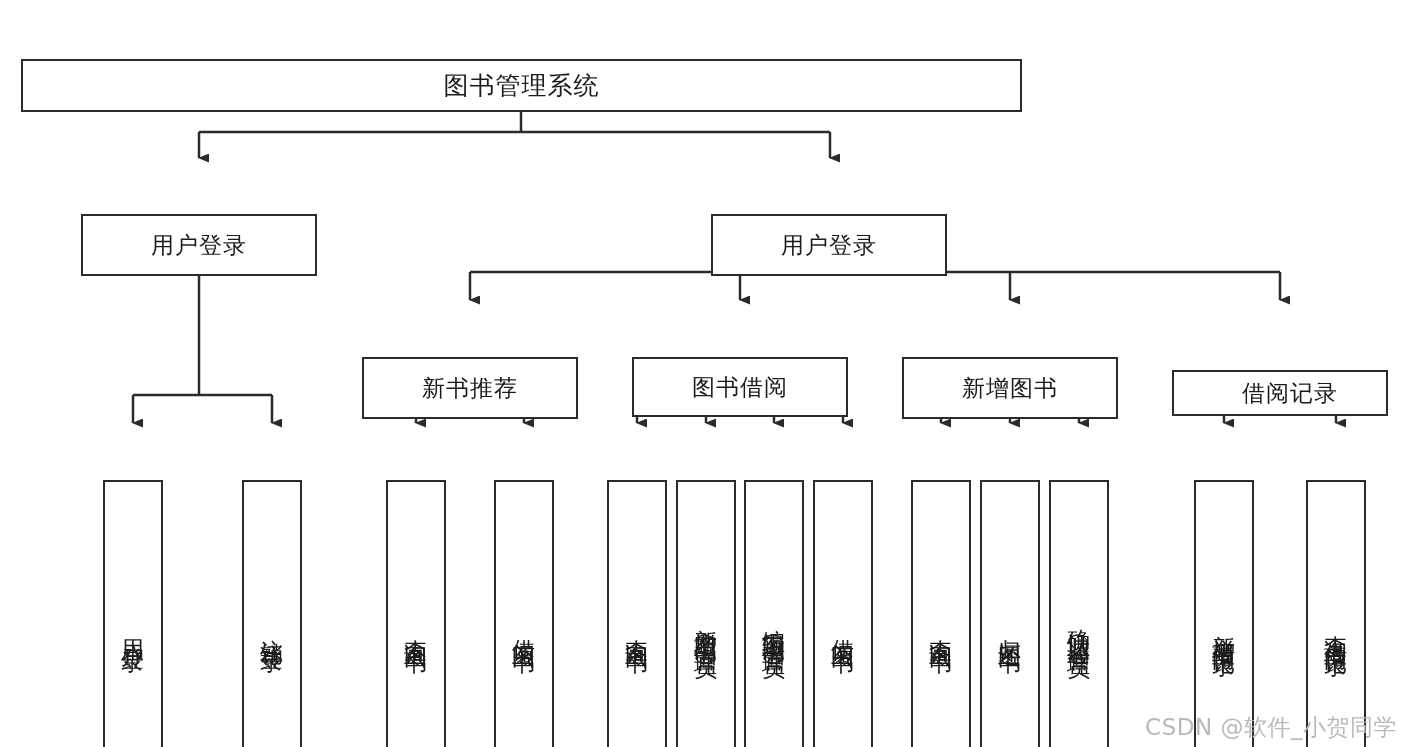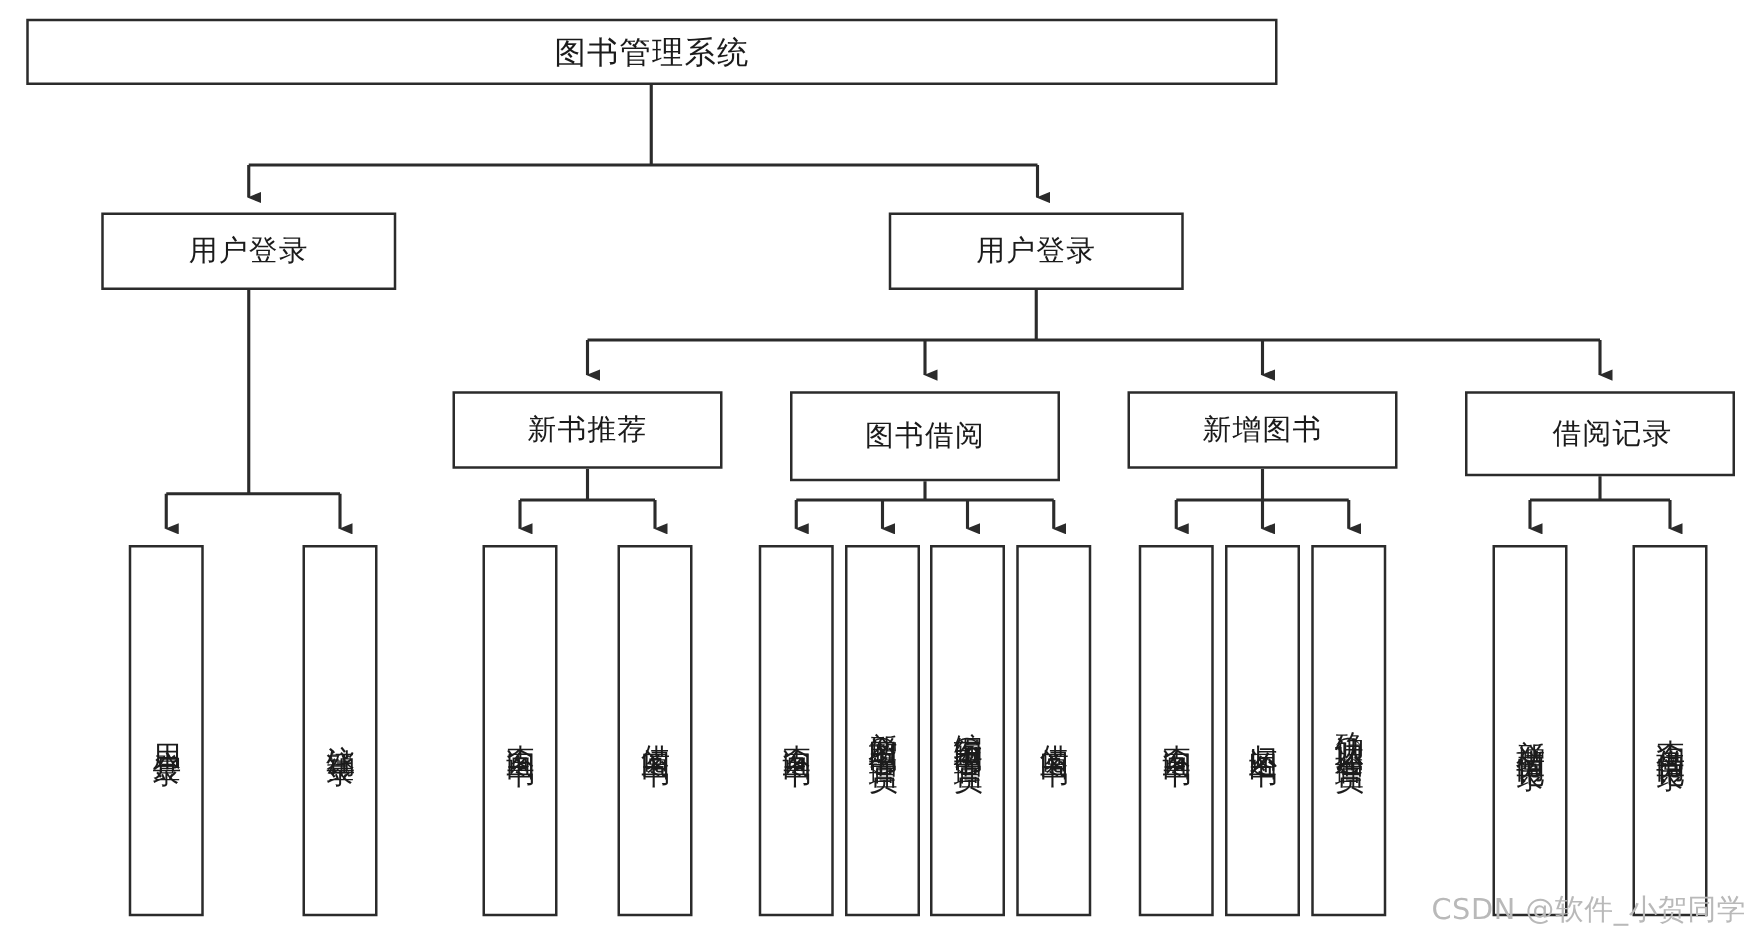--- a/index.html
+++ b/index.html
@@ -27,20 +27,21 @@
   }
   .node {
     position: absolute;
     box-sizing: border-box;
     border: 2.5px solid #2b2b2b;
     background: #ffffff;
     display: flex;
     align-items: center;
     justify-content: center;
     color: #1b1b1b;
+    margin-top: 44px;
   }
   .node .label {
     display: block;
     text-align: center;
     line-height: 1.25;
     letter-spacing: 1px;
   }
   .node.horiz .label {
     font-size: 23px;
     writing-mode: horizontal-tb;
@@ -132,27 +133,27 @@
   <div class="node horiz" style="left:81px; top:170px; width:236px; height:62px;">
     <span class="label">用户登录</span>
   </div>
   <div class="node horiz" style="left:711px; top:170px; width:236px; height:62px;">
     <span class="label">用户登录</span>
   </div>
 
   <div class="node horiz" style="left:362px; top:313px; width:216px; height:62px;">
     <span class="label">新书推荐</span>
   </div>
-  <div class="node horiz" style="left:632px; top:313px; width:216px; height:72px;">
+  <div class="node horiz" style="left:632px; top:313px; width:216px; height:60px;">
     <span class="label">图书借阅</span>
   </div>
   <div class="node horiz" style="left:902px; top:313px; width:216px; height:62px;">
     <span class="label">新增图书</span>
   </div>
-  <div class="node horiz" style="left:1172px; top:313px; width:216px; height:68px;padding-left:20px;">
+  <div class="node horiz" style="left:1172px; top:326px; width:216px; height:46px;padding-left:20px;">
     <span class="label">借阅记录</span>
   </div>
 
   <div class="node vert" style="left:103px; top:436px; width:60px; height:297px;">
     <span class="label">用户登录</span>
   </div>
   <div class="node vert" style="left:242px; top:436px; width:60px; height:297px;">
     <span class="label">注销登录</span>
   </div>
 

